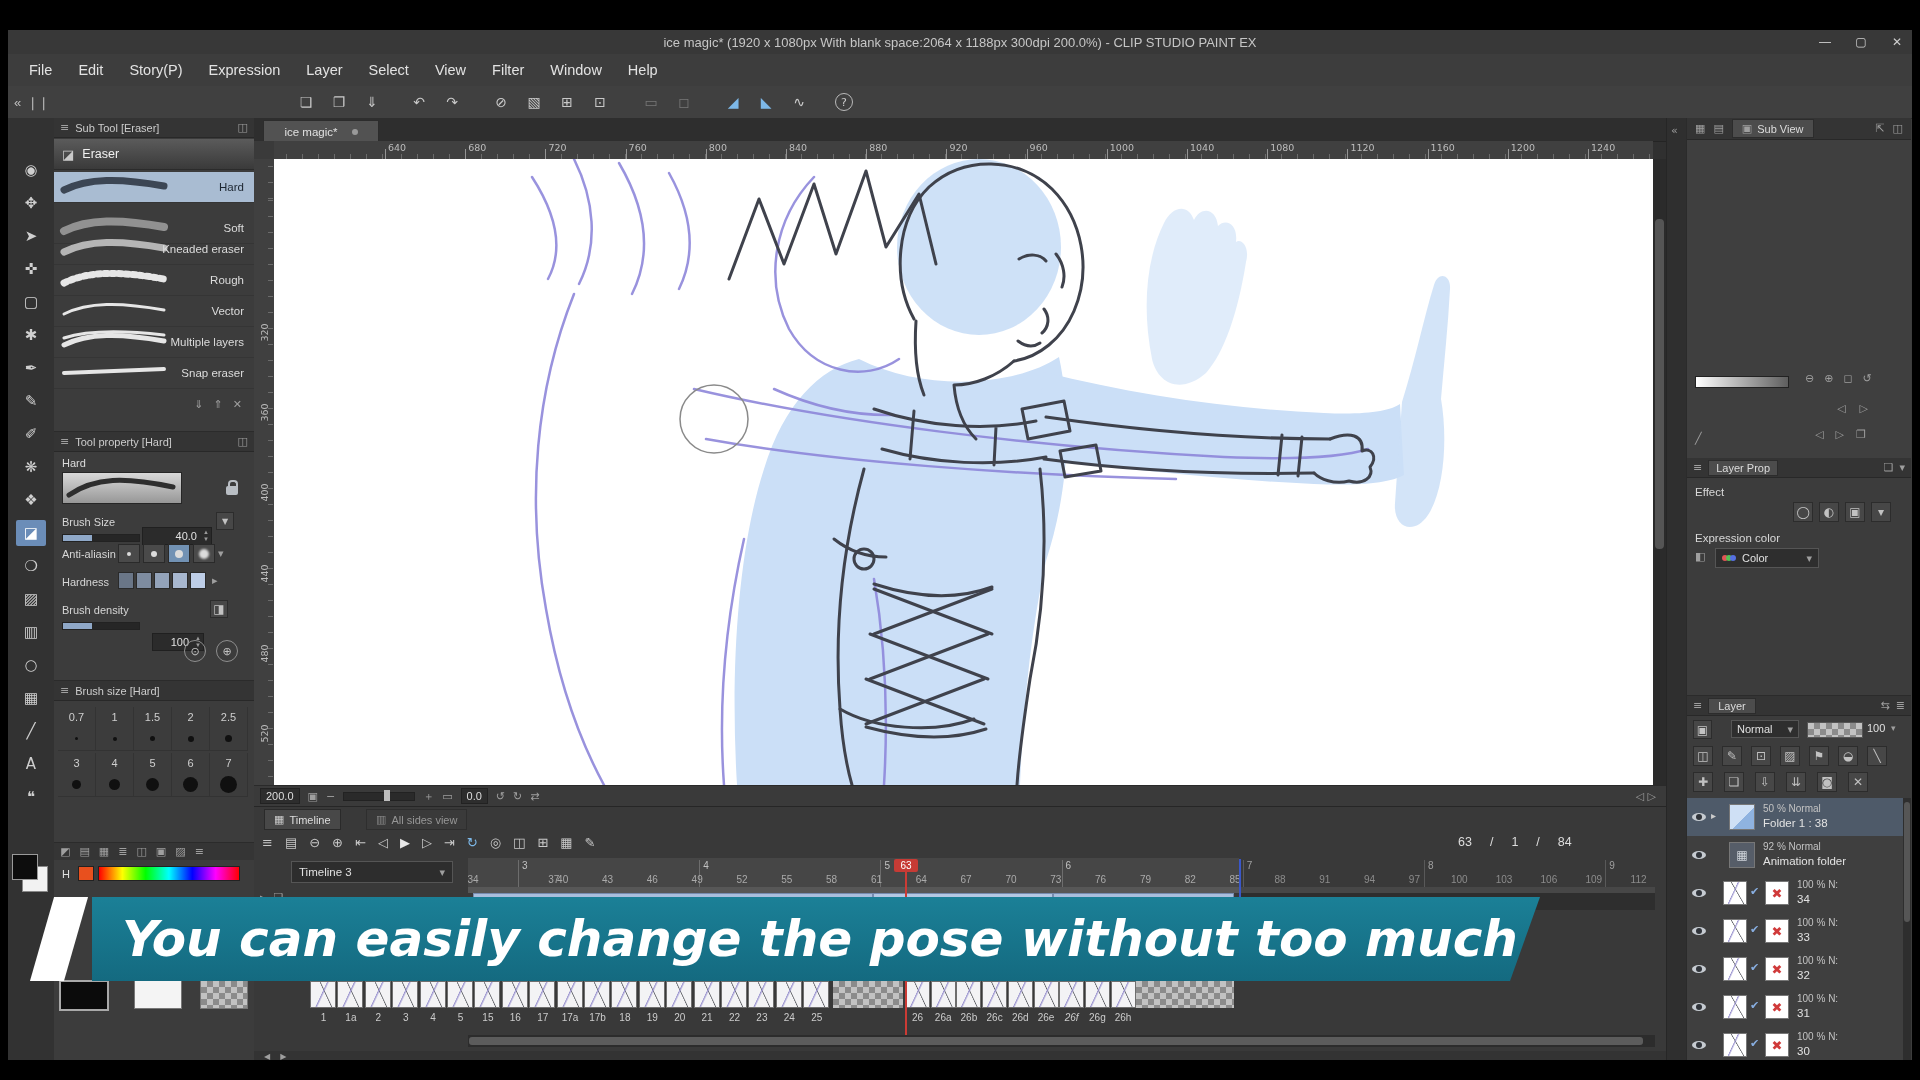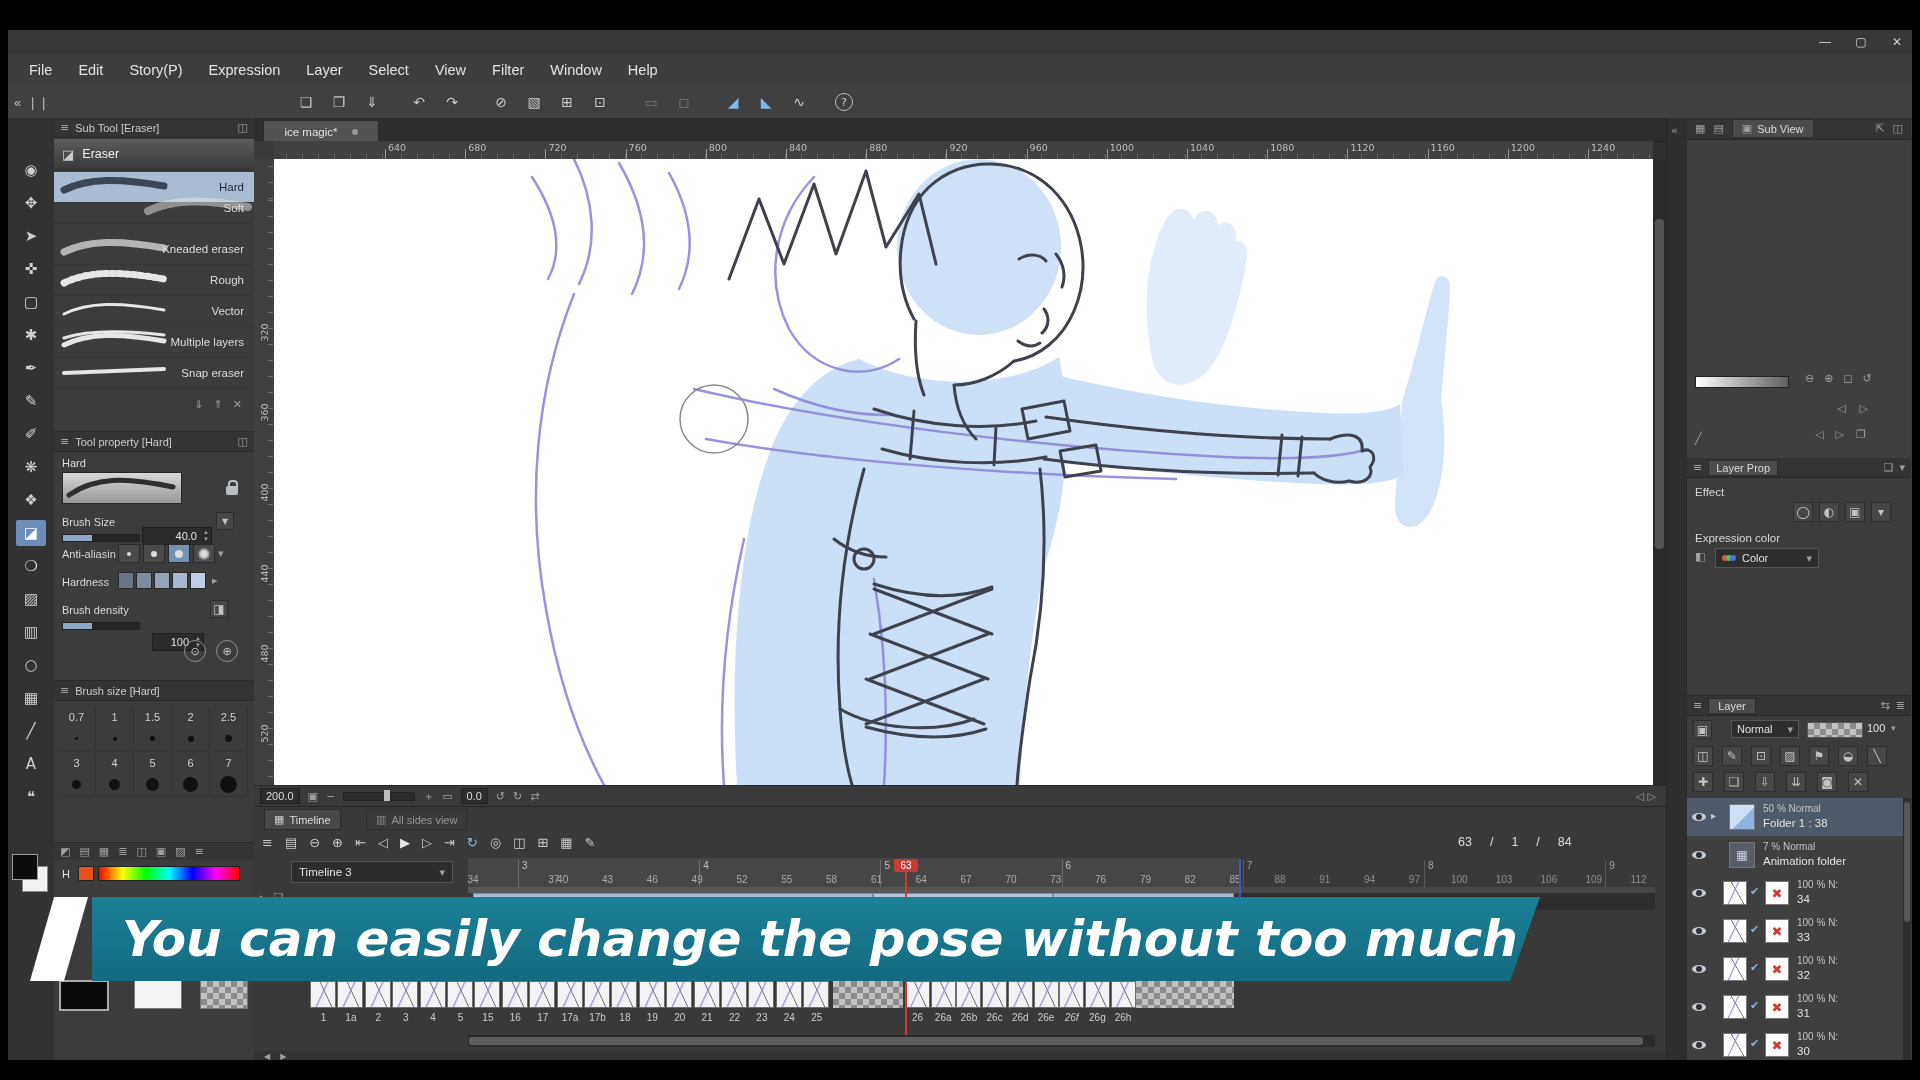--- a/index.html
+++ b/index.html
@@ -84,20 +84,21 @@
   .caption-stripe{position:absolute;left:34px;top:867px;width:34px;height:84px;background:#ffffff;transform:skewX(-16deg);z-index:59}
   .caption{position:absolute;left:84px;top:867px;width:1448px;height:84px;background:linear-gradient(180deg,#1b8097,#146a80);z-index:60;clip-path:polygon(0 0,100% 0,calc(100% - 30px) 100%,0 100%);display:flex;align-items:center;padding-left:30px;box-sizing:border-box}
   .caption-text{font-family:"DejaVu Sans",sans-serif;font-style:italic;font-weight:bold;font-size:50px;color:#ffffff;white-space:nowrap}
 </style>
 </head>
 <body>
 
 <div class="app">
 
   <div class="titlebar">
+    <span class="title">ice magic* (1920 x 1080px With blank space:2064 x 1188px 300dpi 200.0%)  - CLIP STUDIO PAINT EX</span>
     <div class="winctl">
       <span>—</span>
       <span>▢</span>
       <span>✕</span>
     </div>
   </div>
 
   <div class="menubar" id="menubar">
       <div class="menuitem">File</div>
       <div class="menuitem">Edit</div>
@@ -170,21 +171,21 @@
         <span class="tlico">◪</span>
         <span style="font-size:12.5px;color:#f0f0f0">Eraser</span>
       </div>
       <div id="subtool-list">
           <div class="sub-row sel" style="top: 54px;">
             <span style="margin-left: 4px;"><svg width="112" height="20" viewBox="0 0 112 20">
                 <path d="M6,15 C30,3 62,3 106,11" fill="none" stroke="#3c4654" stroke-width="7" stroke-linecap="round"></path>
               </svg></span>
             <span class="lbl">Hard</span>
           </div>
-          <div class="sub-row" style="top: 75px; justify-content: flex-end;">
+          <div class="sub-row" style="top: 95px;">
             <span style="margin-left: 4px;"><svg width="112" height="20" viewBox="0 0 112 20">
                 <path d="M6,15 C30,3 62,3 106,11" fill="none" stroke="#e6e6e6" stroke-width="8" stroke-linecap="round" opacity="0.5"></path>
               </svg></span>
             <span class="lbl">Soft</span>
           </div>
           <div class="sub-row" style="top: 116px;">
             <span style="margin-left: 4px;"><svg width="112" height="20" viewBox="0 0 112 20">
                 <path d="M6,15 C30,3 62,3 106,11" fill="none" stroke="#b5b5b5" stroke-width="7" stroke-linecap="round"></path>
               </svg></span>
             <span class="lbl">Kneaded eraser</span>
@@ -727,21 +728,21 @@
           <div class="lrow sel" style="top: 0px;">
             <span class="eye" style="left: 4px; top: 11px;"></span>
             <span style="position: absolute; left: 24px; top: 12px; color: rgb(204, 204, 204); font-size: 10px;">▸</span>
             <span class="lthumb blue" style="left: 42px; top: 6px; width: 26px; height: 26px;"></span>
             <span class="linfo" style="left: 76px; top: 5px;">50 % Normal</span>
             <span class="lname" style="left: 76px; top: 19px;">Folder 1 : 38</span>
           </div>
           <div class="lrow" style="top: 38px;">
             <span class="eye" style="left: 4px; top: 11px;"></span>
             <span class="lthumb dark" style="left: 42px; top: 6px; width: 26px; height: 26px;">▦</span>
-            <span class="linfo" style="left: 76px; top: 5px;">7 % Normal</span>
+            <span class="linfo" style="left: 76px; top: 5px;">92 % Normal</span>
             <span class="lname" style="left: 76px; top: 19px;">Animation folder</span>
           </div>
           <div class="lrow" style="top: 76px;">
             <span class="eye" style="left: 4px; top: 11px;"></span>
             <span class="lthumb sketch" style="left: 36px; top: 7px;"></span>
             <span style="position: absolute; left: 63px; top: 11px; color: rgb(136, 174, 224); font-size: 11px; font-family: &quot;DejaVu Sans&quot;, sans-serif;">✔</span>
             <span class="lthumb" style="left: 78px; top: 7px;">
               <span style="position: absolute; inset: 0px; display: flex; align-items: center; justify-content: center; color: rgb(208, 58, 58); font-weight: bold; font-size: 13px; font-family: &quot;DejaVu Sans&quot;, sans-serif;">✖</span>
             </span>
             <span class="linfo" style="left: 110px; top: 5px;">100 % N:</span>

